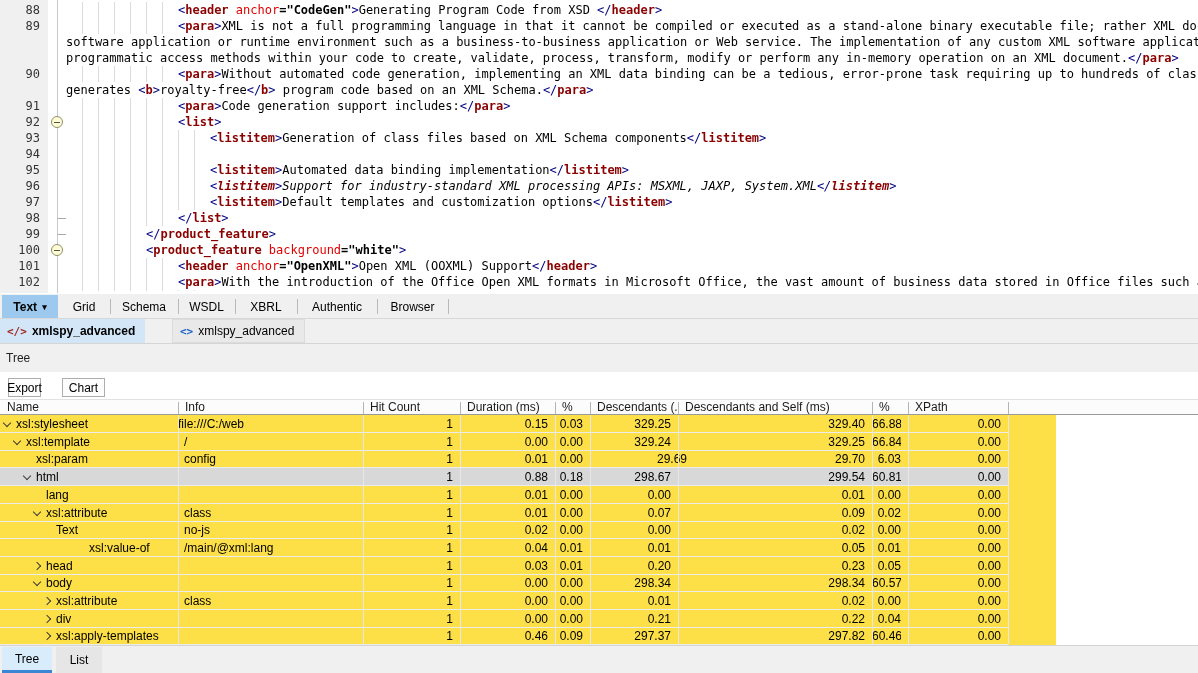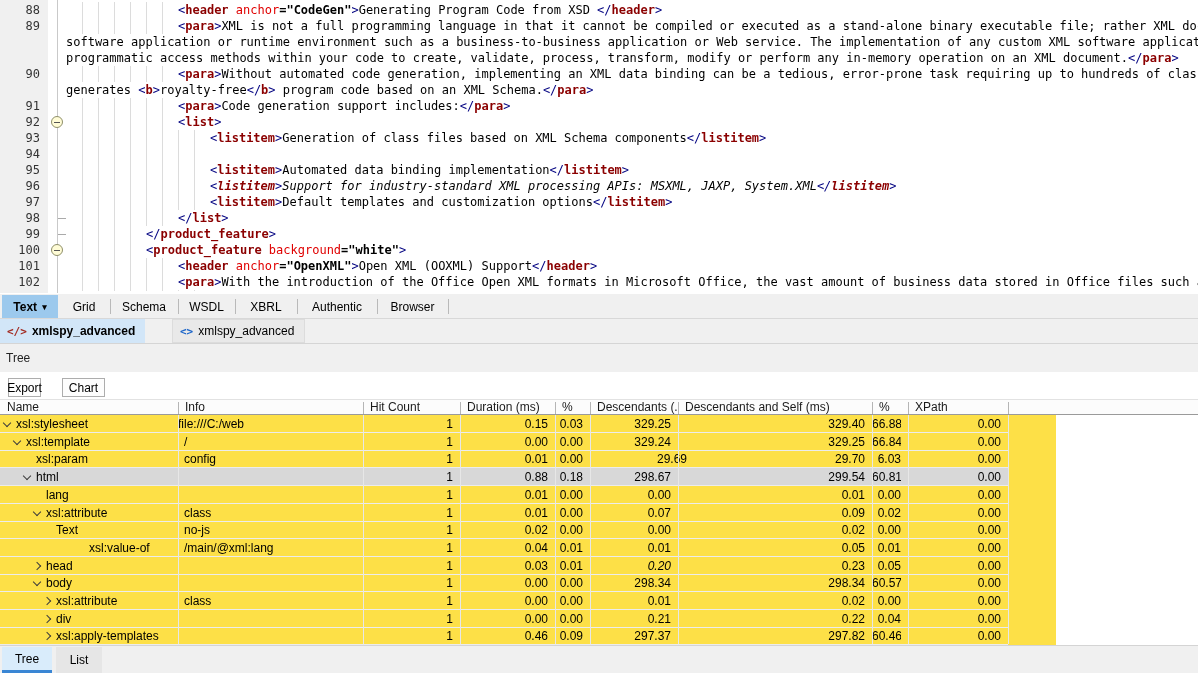--- a/index.html
+++ b/index.html
@@ -294,21 +294,21 @@
         <div class="trow-line"></div>
       </div>
       <div class="trow" style="top: 141.6px;">
         <div class="trow-bg"></div>
         <span class="chev chev-r" style="left: 34px; top: 6px;"></span>
         <span class="tcell" style="left: 46px; width: 132px;">head</span>
         <span class="tcell" style="left: 184px; width: 178px;"></span>
         <span class="tcell num" style="left: 363px; width: 90px;">1</span>
         <span class="tcell num" style="left: 460px; width: 88px;">0.03</span>
         <span class="tcell num" style="left: 555px; width: 28px;">0.01</span>
-        <span class="tcell num" style="left: 590px; width: 81px; font-style: italic;">0.20</span>
+        <span class="tcell num" style="left: 590px; width: 81px;">0.20</span>
         <span class="tcell num" style="left: 678px; width: 187px;">0.23</span>
         <span class="tcell num" style="left: 872px; width: 29px;">0.05</span>
         <span class="tcell num" style="left: 908px; width: 93px;">0.00</span>
         <div class="trow-line"></div>
       </div>
       <div class="trow" style="top: 159.3px;">
         <div class="trow-bg"></div>
         <span class="chev chev-d" style="left: 34px; top: 5px;"></span>
         <span class="tcell" style="left: 46px; width: 132px;">body</span>
         <span class="tcell" style="left: 184px; width: 178px;"></span>

